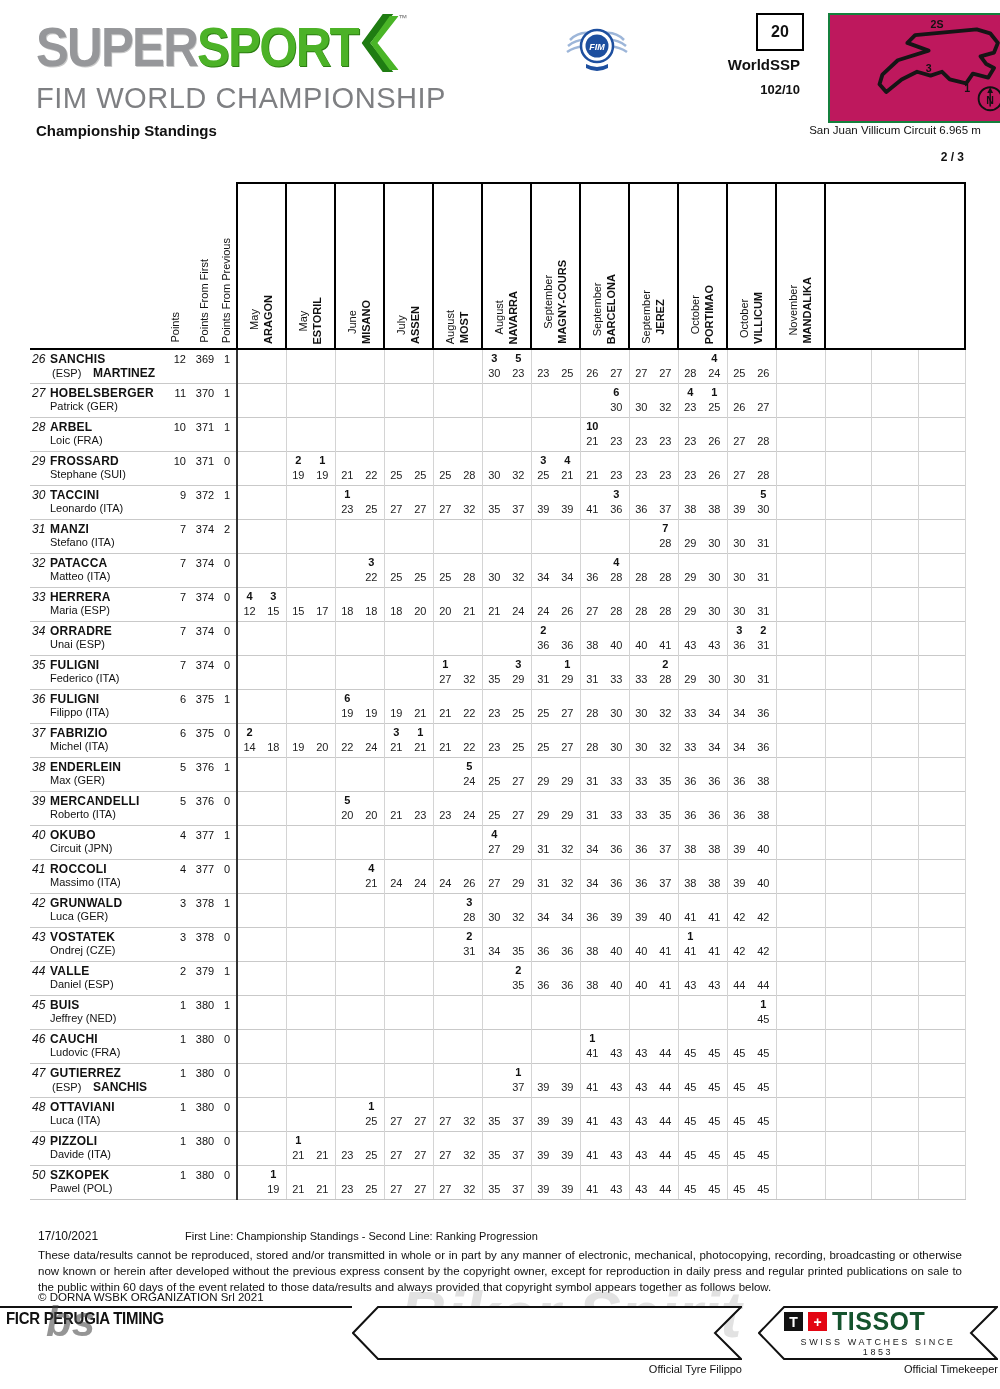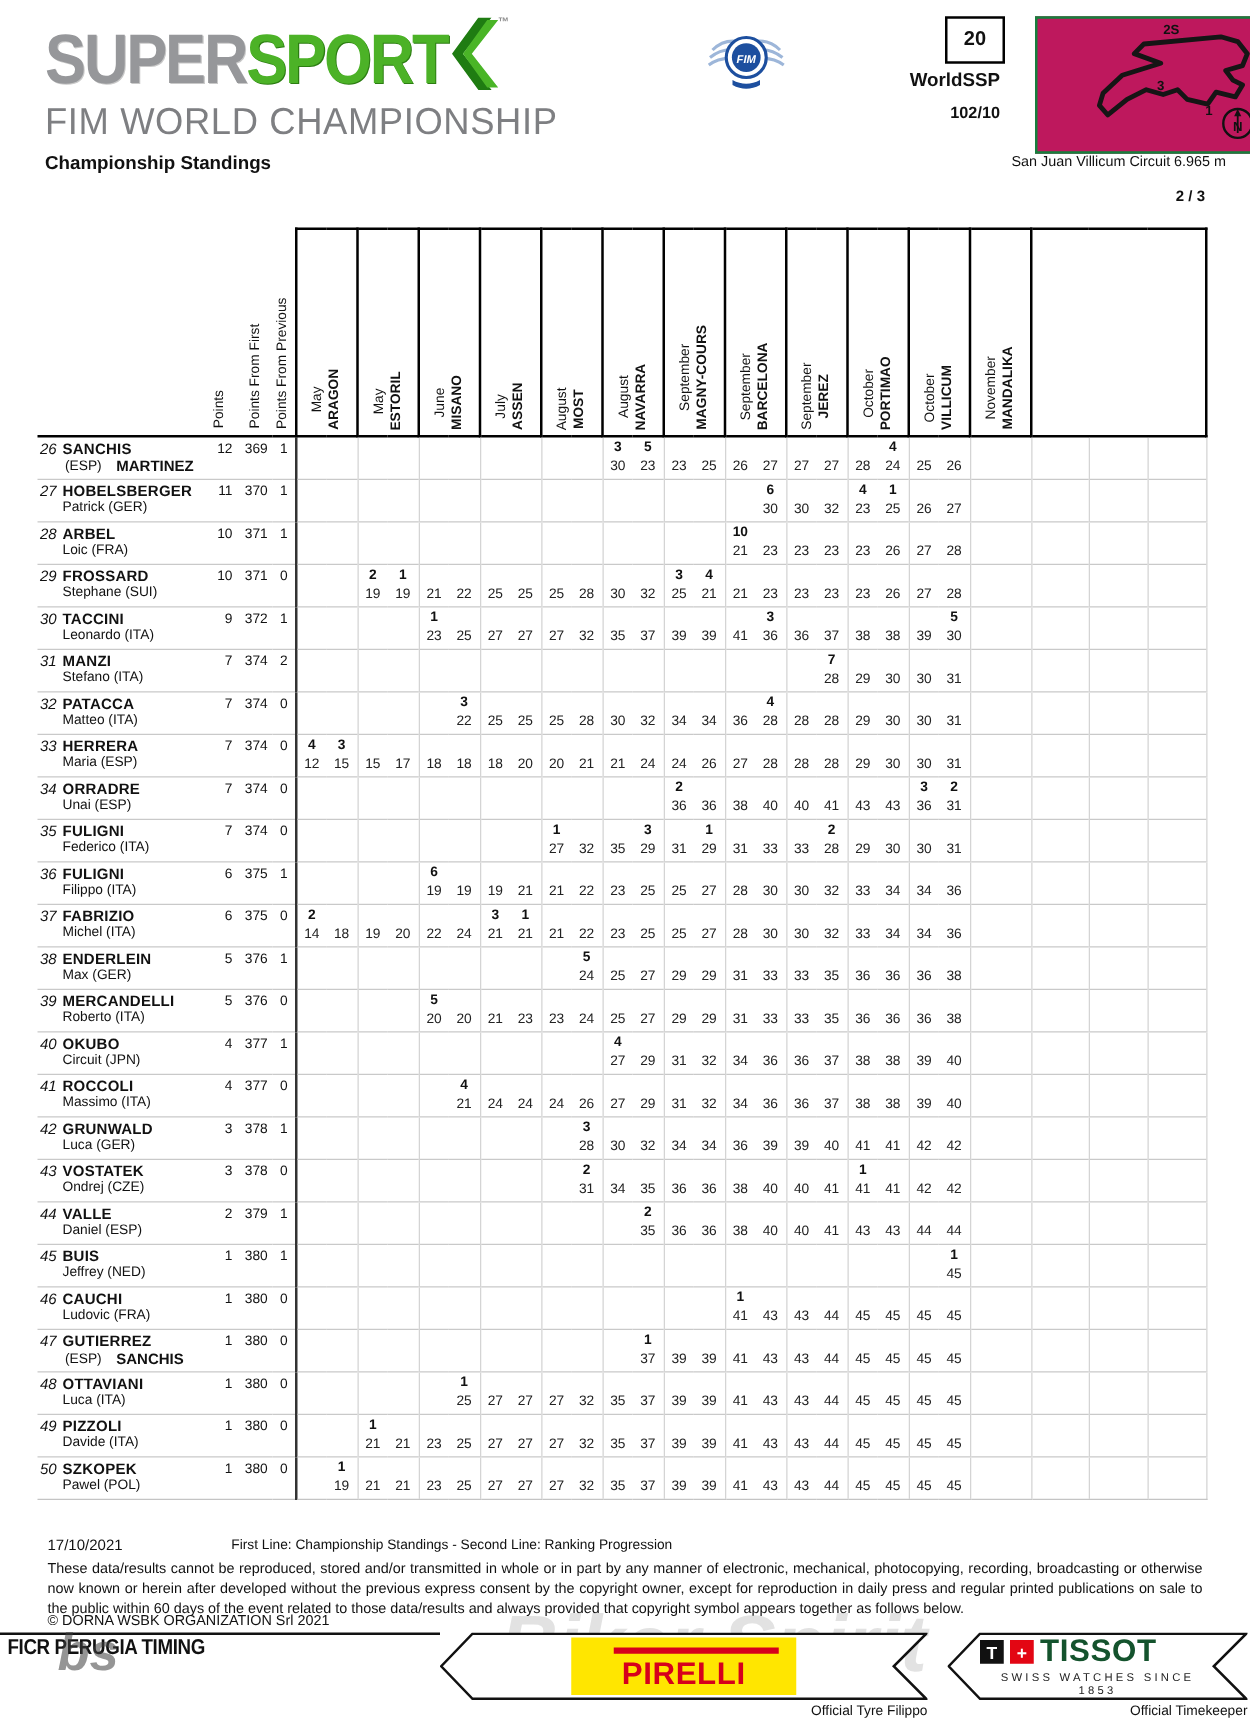--- a/index.html
+++ b/index.html
@@ -3000,26 +3000,20 @@
   <div class="abs wm-big">Biker Spirit</div>
   <div class="abs wm-small">bs</div>
 
   <div class="abs band-line"></div>
   <div class="abs ficr">FICR PERUGIA TIMING</div>
 
   <div class="abs banner pirelli-banner">
     <svg width="390" height="54" viewBox="0 0 390 54">
         <polygon points="26,1 389,1 363,27 389,53 26,53 1,27" fill="#fff" stroke="#111" stroke-width="2"></polygon>
       </svg>
-    <div class="content">
-      <div class="pirelli-box">
-        <div class="pirelli-bar"></div>
-        <div class="pirelli-txt">PIRELLI</div>
-      </div>
-    </div>
   </div>
   <div class="abs supplier-label">Official Tyre Filippo</div>
 
   <div class="abs banner tissot-banner">
     <svg width="240" height="54" viewBox="0 0 240 54">
         <polygon points="26,1 239,1 213,27 239,53 26,53 1,27" fill="#fff" stroke="#111" stroke-width="2"></polygon>
       </svg>
     <div class="content">
       <div>
         <div class="tissot-row">

